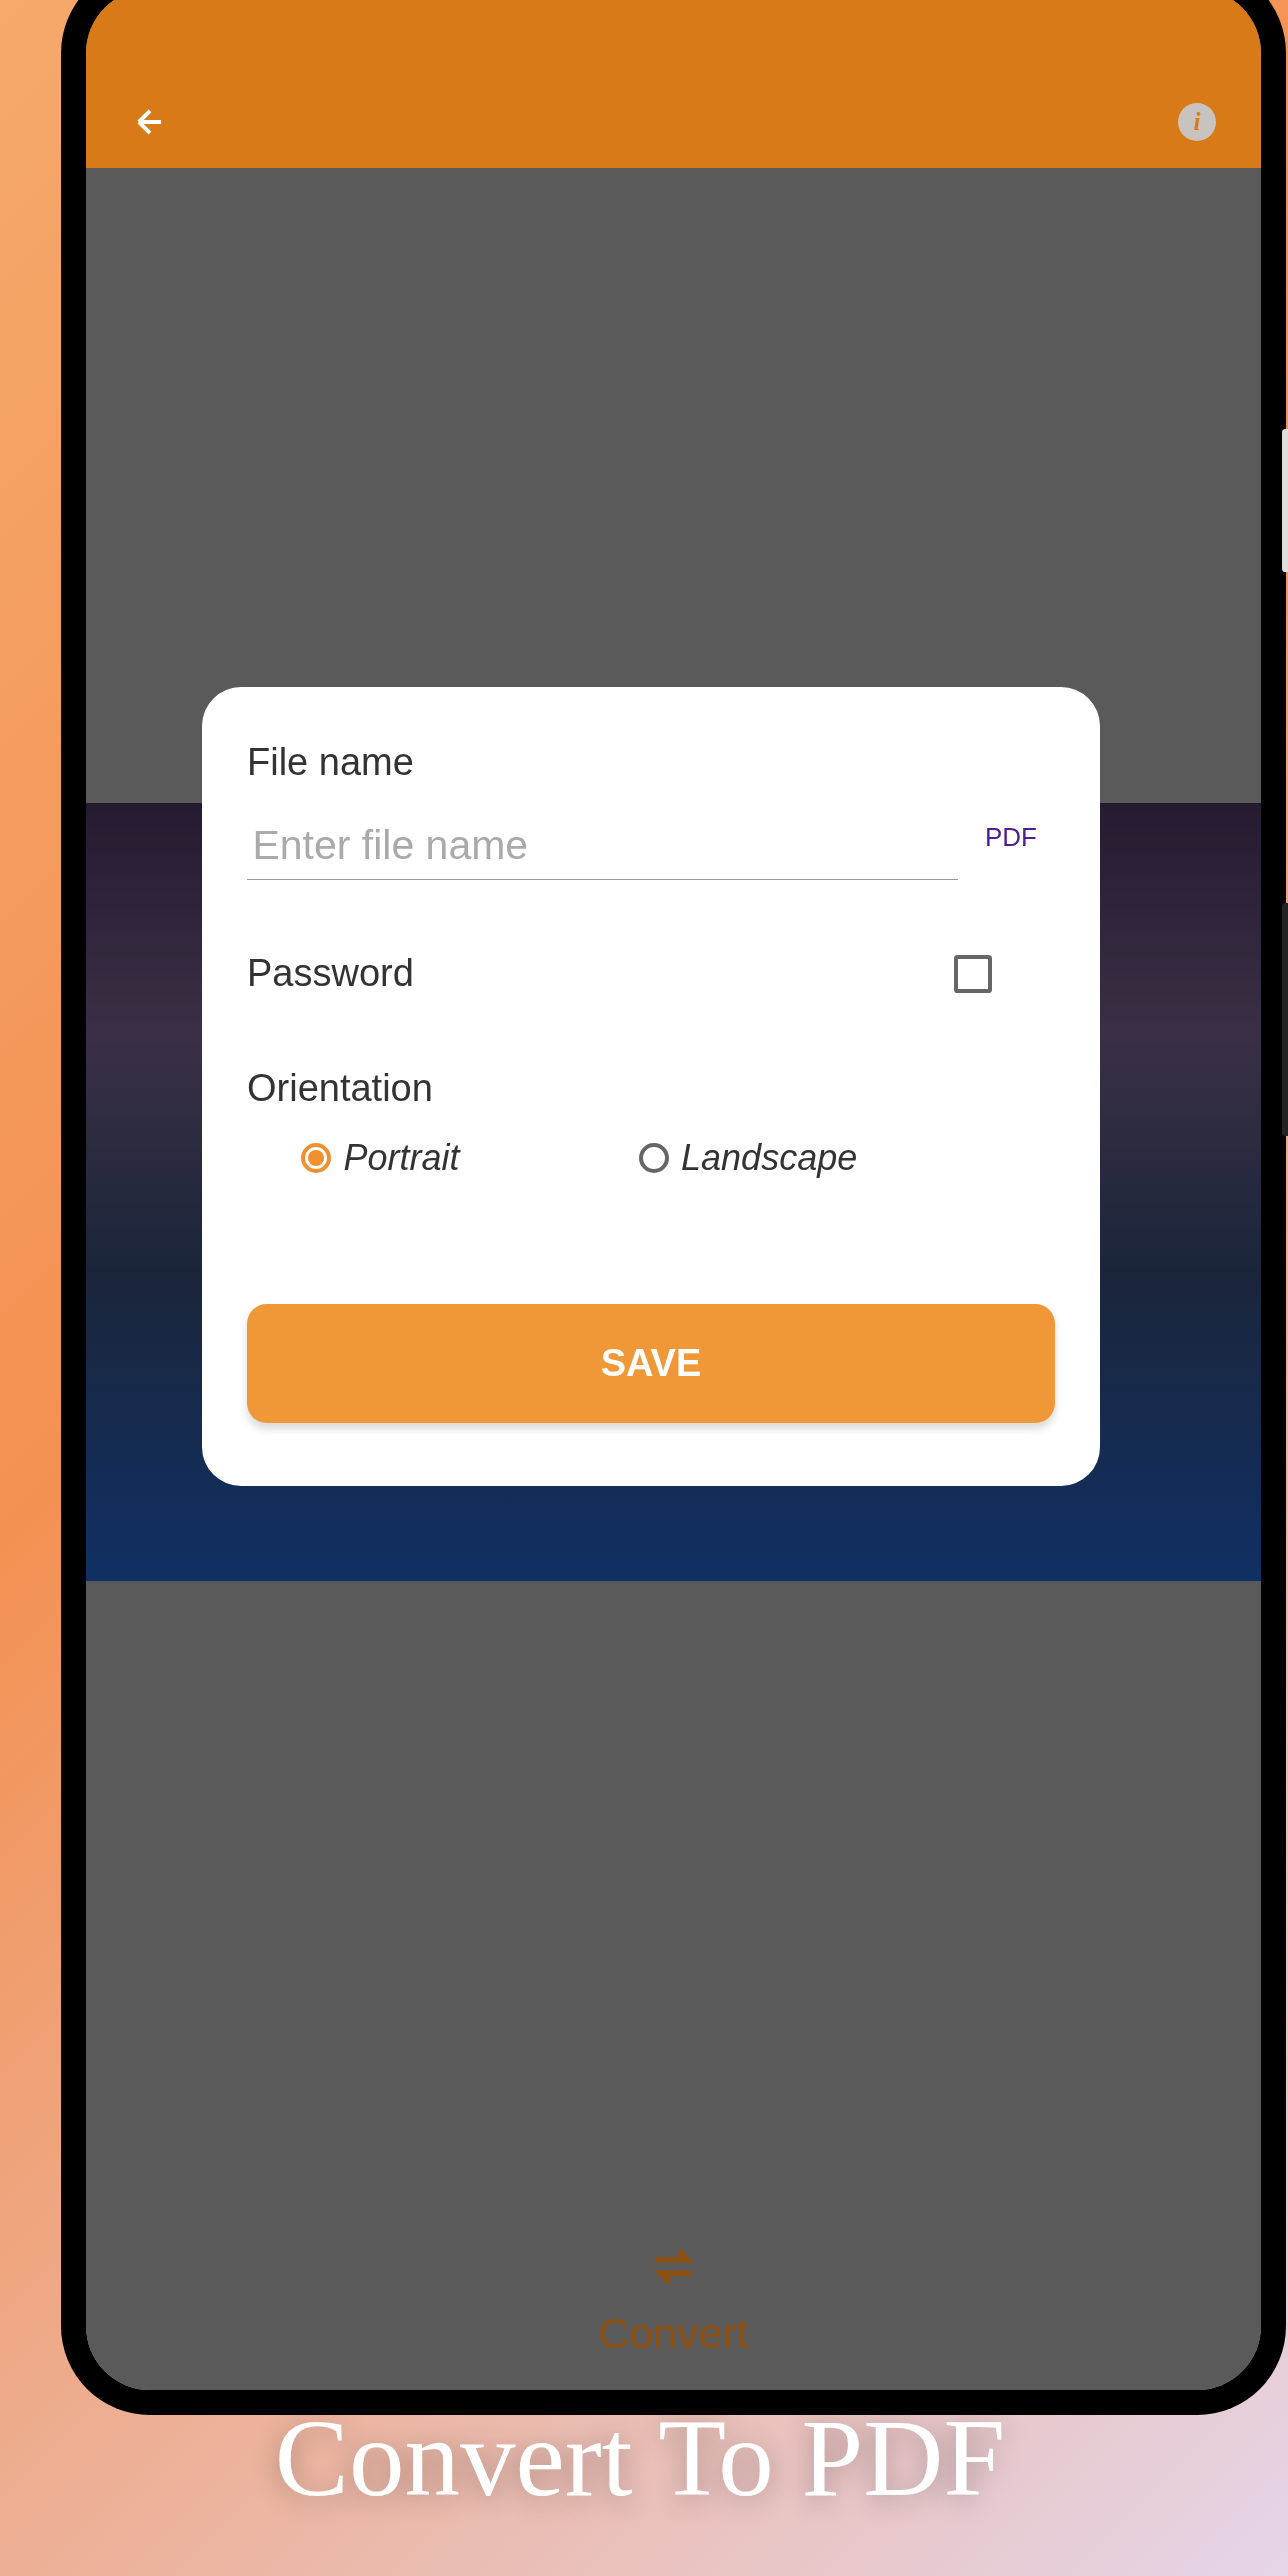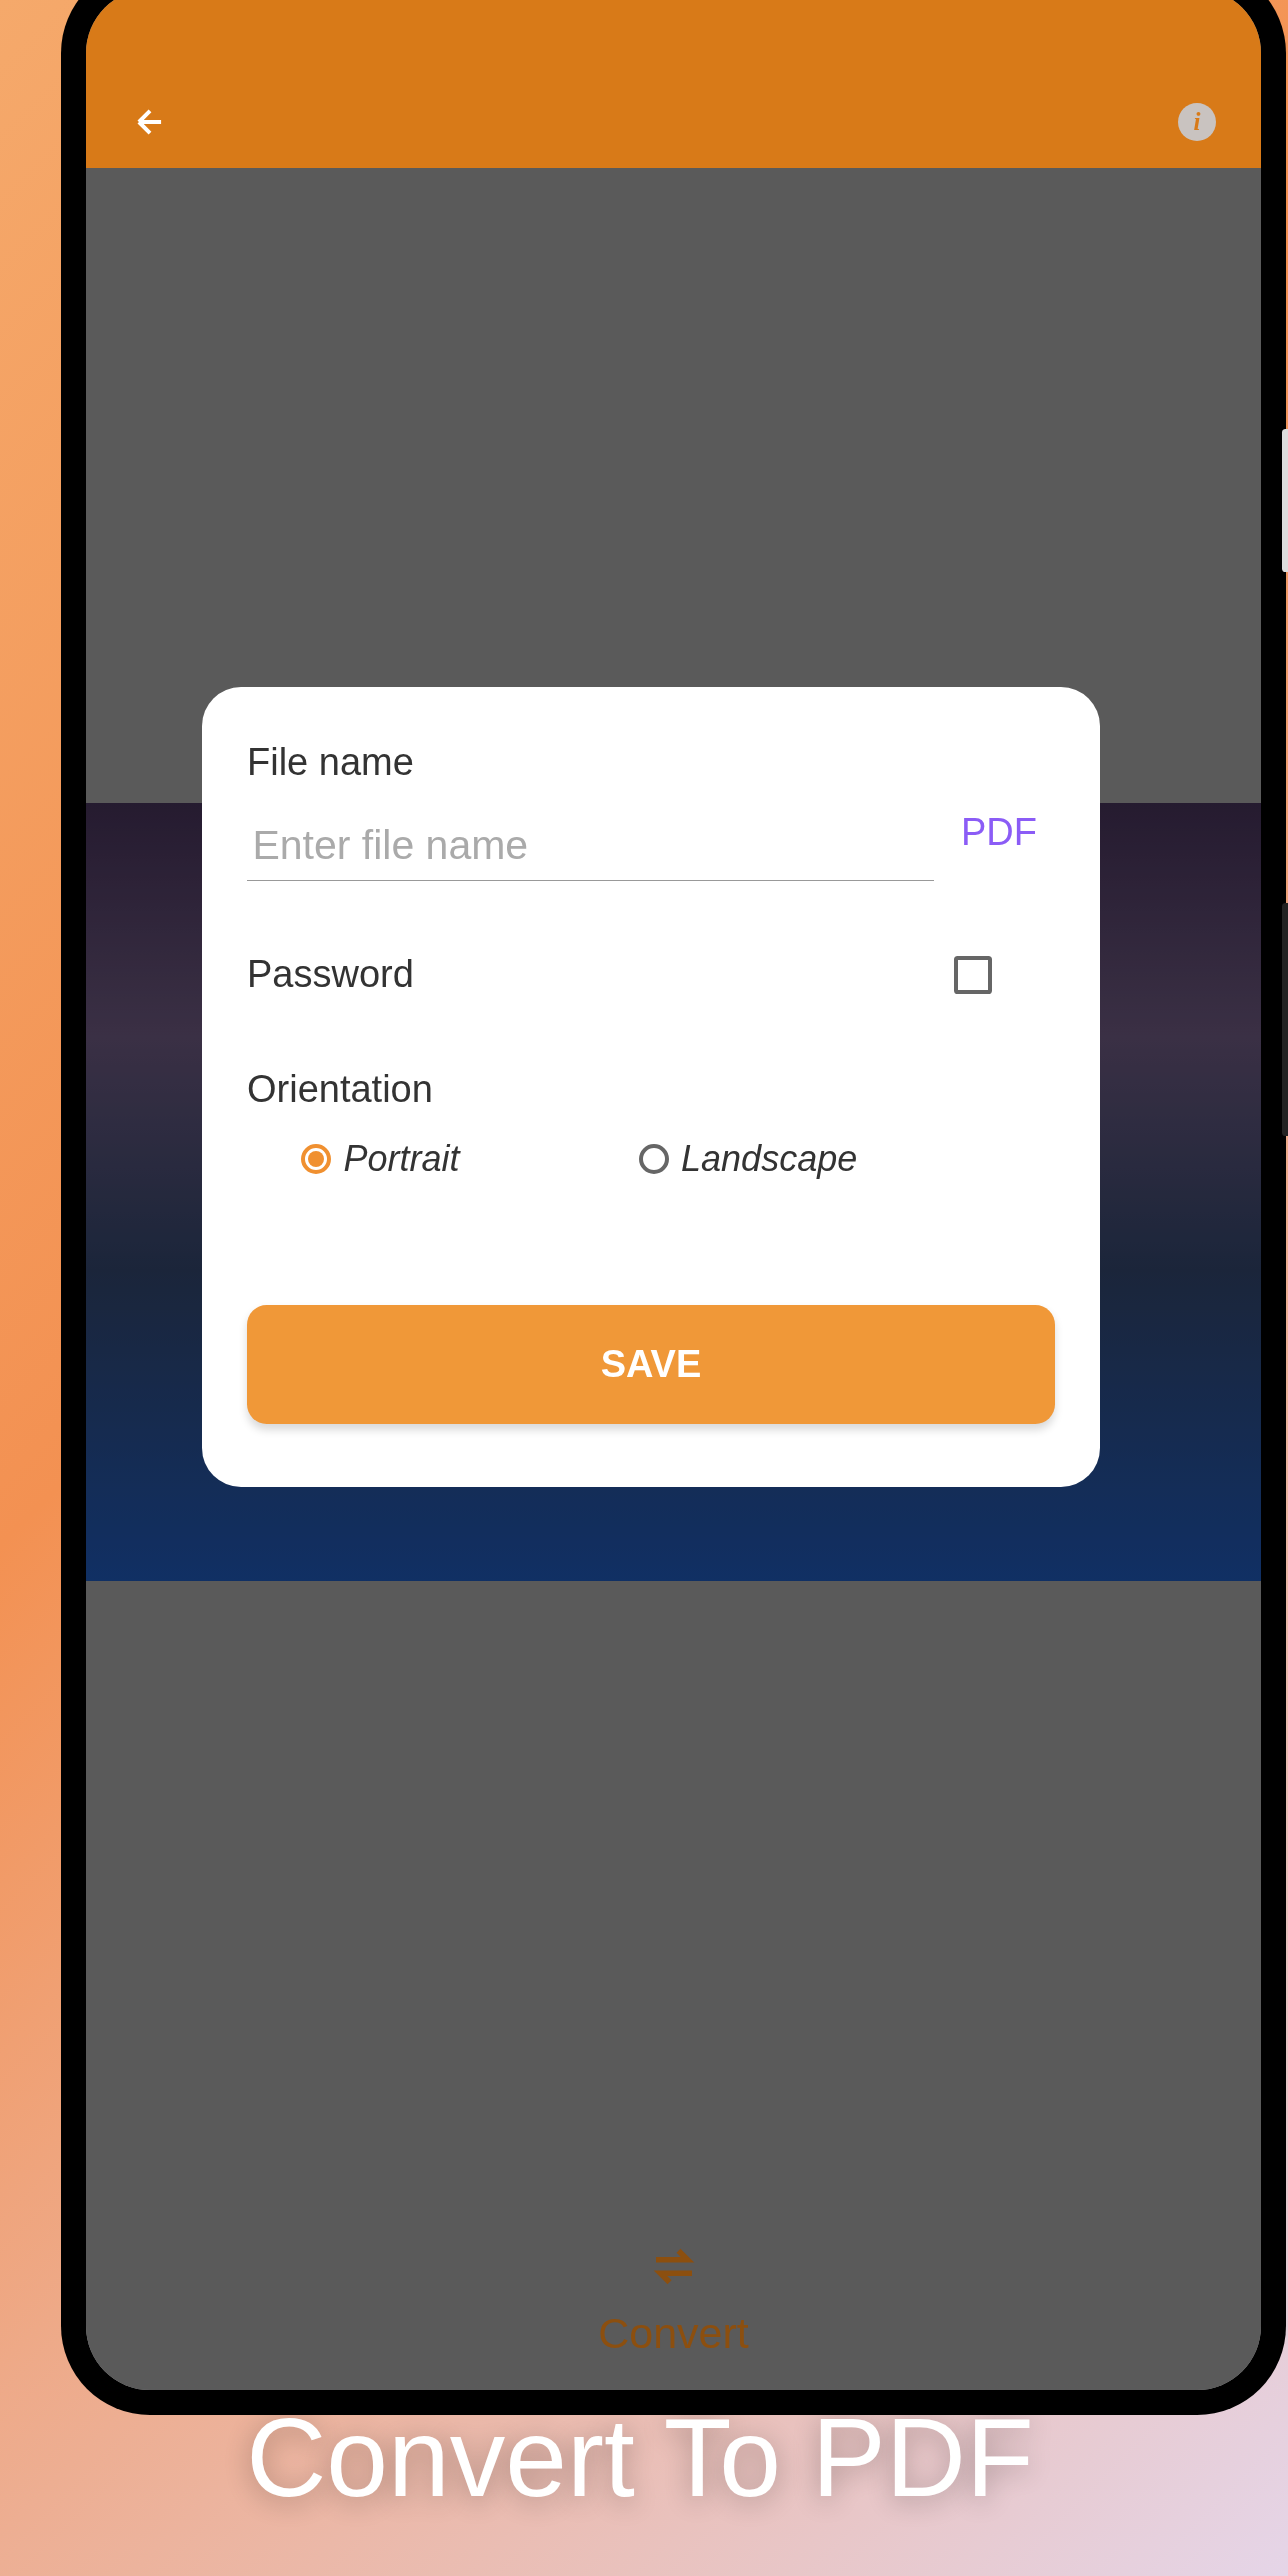--- a/index.html
+++ b/index.html
@@ -120,22 +120,22 @@
   color: #0f766e;
   padding: 10.7px 5.4px;
   outline: none;
 }
 
 .filename-input::placeholder {
   color: #aaa;
 }
 
 .pdf-label {
-  font-size: 38px;
-  color: #8b5cf6;
+  font-size: 26px;
+  color: #4c1d95;
   padding-bottom: 27px;
   padding-right: 18px;
 }
 
 .quality-section { margin-bottom: 72px; }
 
 .radio-row {
   display: flex;
   gap: 36px;
   padding-left: 14.3px;
@@ -234,21 +234,21 @@
   color: #d87a18;
   font-size: 43px;
 }
 
 .footer-text {
   position: absolute;
   bottom: 54px;
   left: 0;
   right: 8px;
   text-align: center;
-  font-family: Liberation Sans, sans-serif;
+  font-family: Liberation Serif, serif;
   font-size: 111px;
   color: #fff;
   font-weight: 400;
   text-shadow: 0 3.6px 27px rgba(0,0,0,0.3);
 }
 
 .power-button {
   position: absolute;
   right: -5.4px;
   top: 465px;

